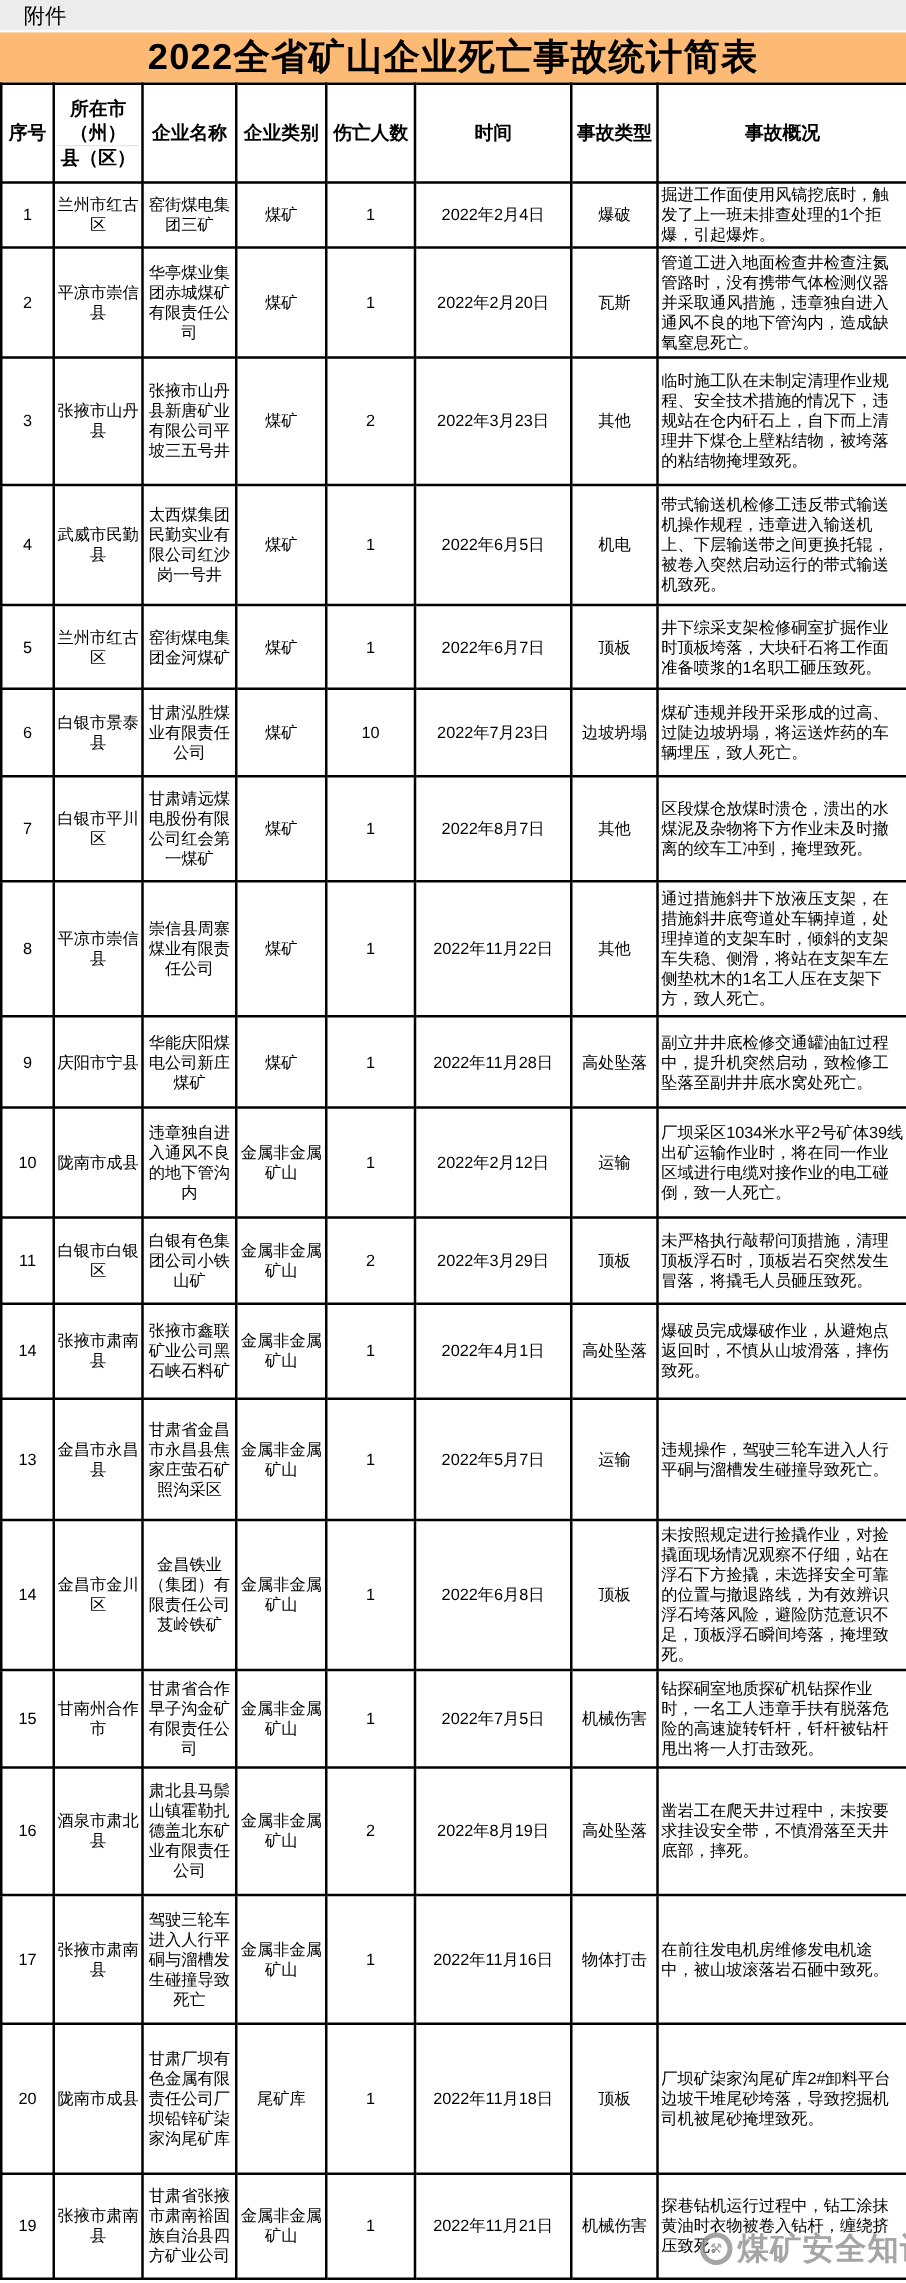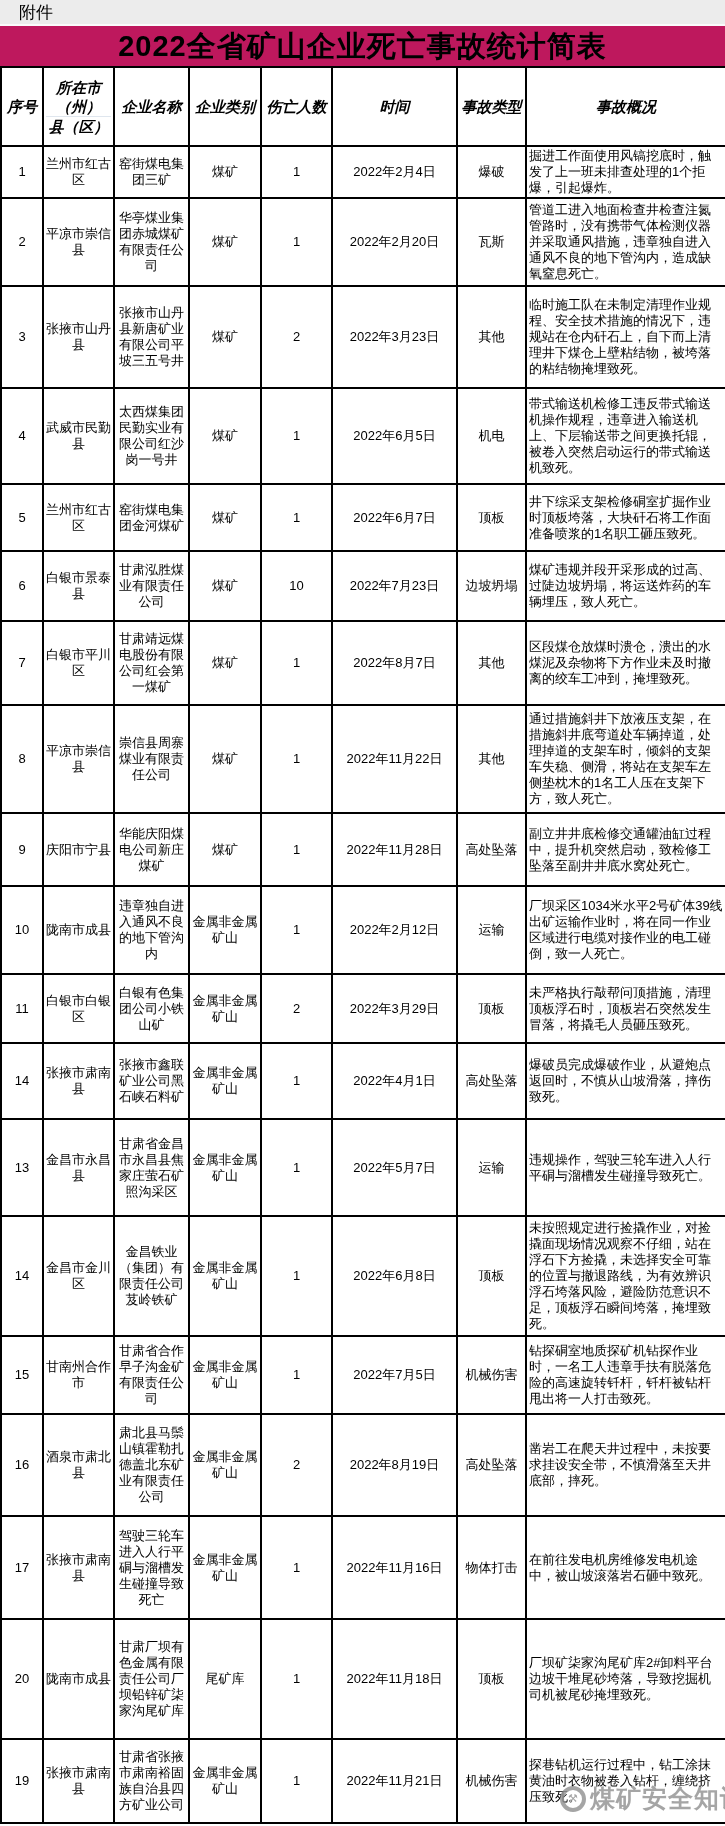--- a/index.html
+++ b/index.html
@@ -13,21 +13,21 @@
   .attachment-bar{
     background:#ececec;
     height:26px;
     line-height:26px;
     font-size:17px;
     padding-left:19px;
     box-sizing:border-box;
     border-bottom:2px solid #fbfbfb;
   }
   .title-bar{
-    background:#be185d;
+    background:#fdba74;
     height:40px;
     line-height:40px;
     text-align:center;
     font-size:29px;
     font-weight:bold;
     letter-spacing:1px;
     overflow:hidden;
   }
   table.acc{
     border-collapse:collapse;
@@ -40,21 +40,20 @@
     overflow:hidden;
     padding:1px 2px;
     box-sizing:border-box;
     word-break:break-all;
   }
   table.acc th{
     font-size:15px;
     font-weight:bold;
     text-align:center;
     line-height:19px;
-    font-style:italic;
   }
   table.acc td{
     font-size:13px;
     line-height:16px;
   }
   td.c{text-align:center;}
   td.summary{text-align:left;line-height:17px;font-size:13px;padding:2px 3px;}
   .hdr-split .hdr-top{display:block;}
   .hdr-split .hdr-bottom{display:block;border-top:1px solid #dfe6ee;}
   .watermark{

